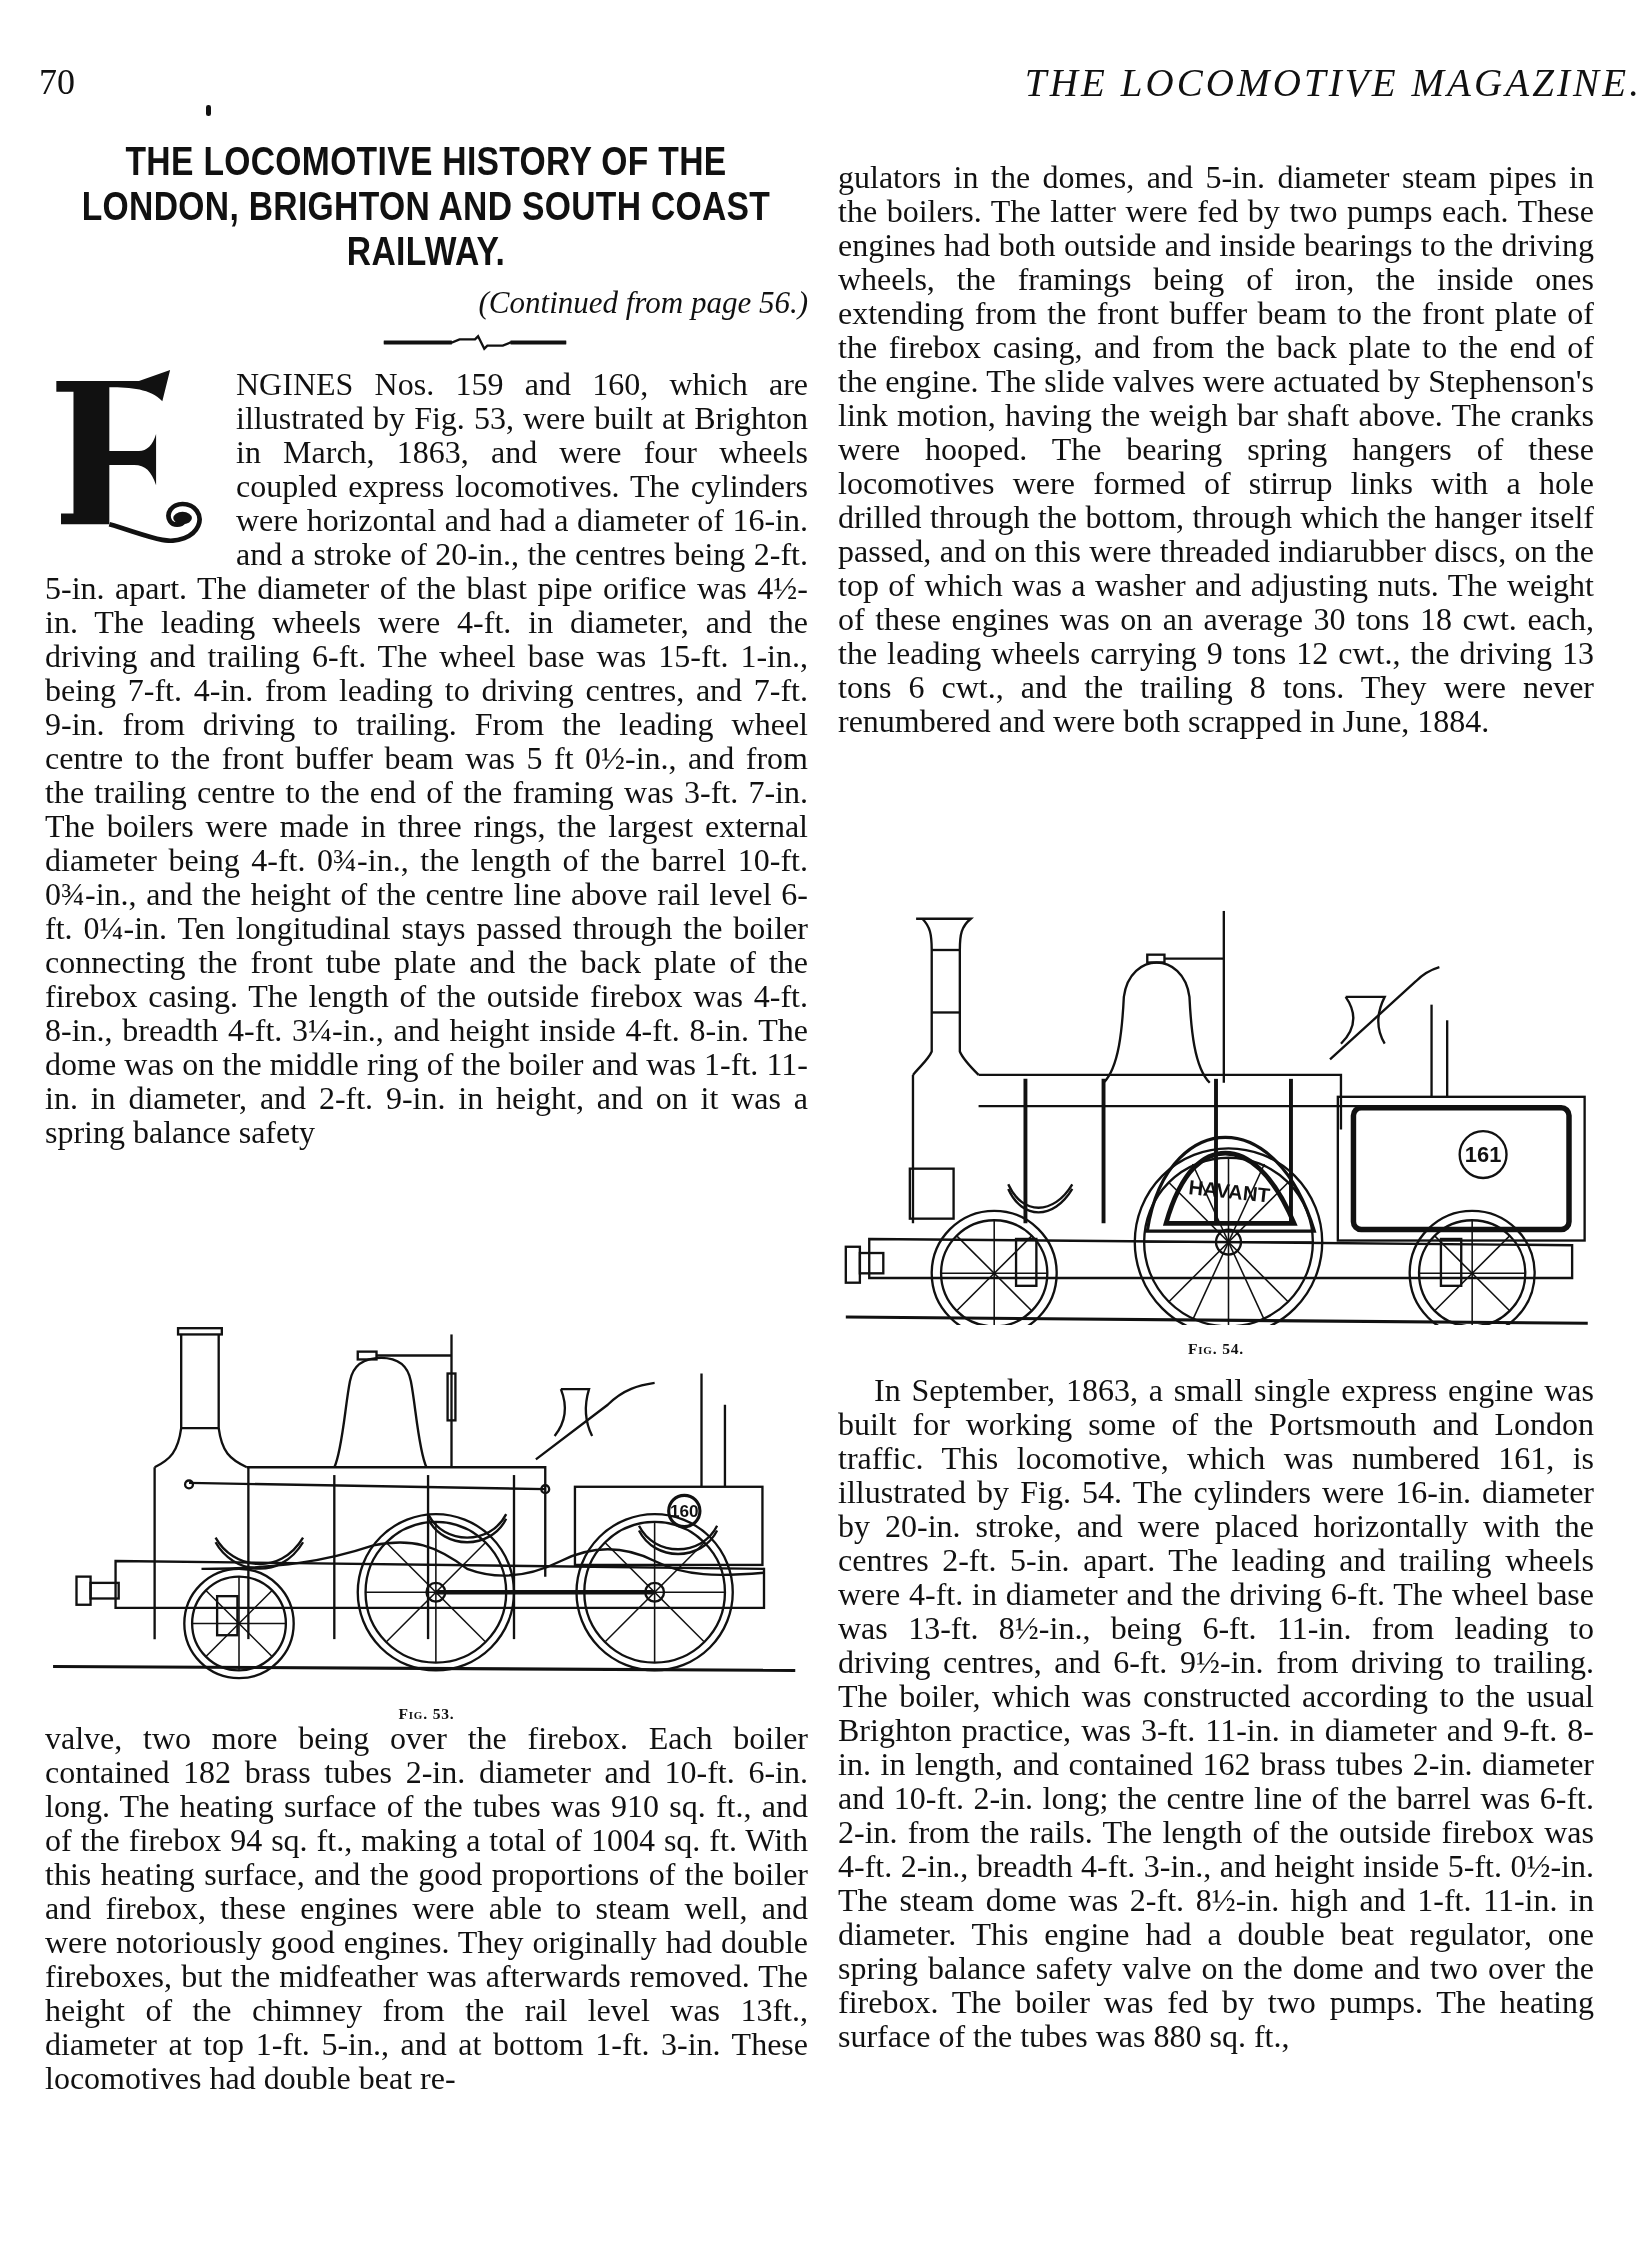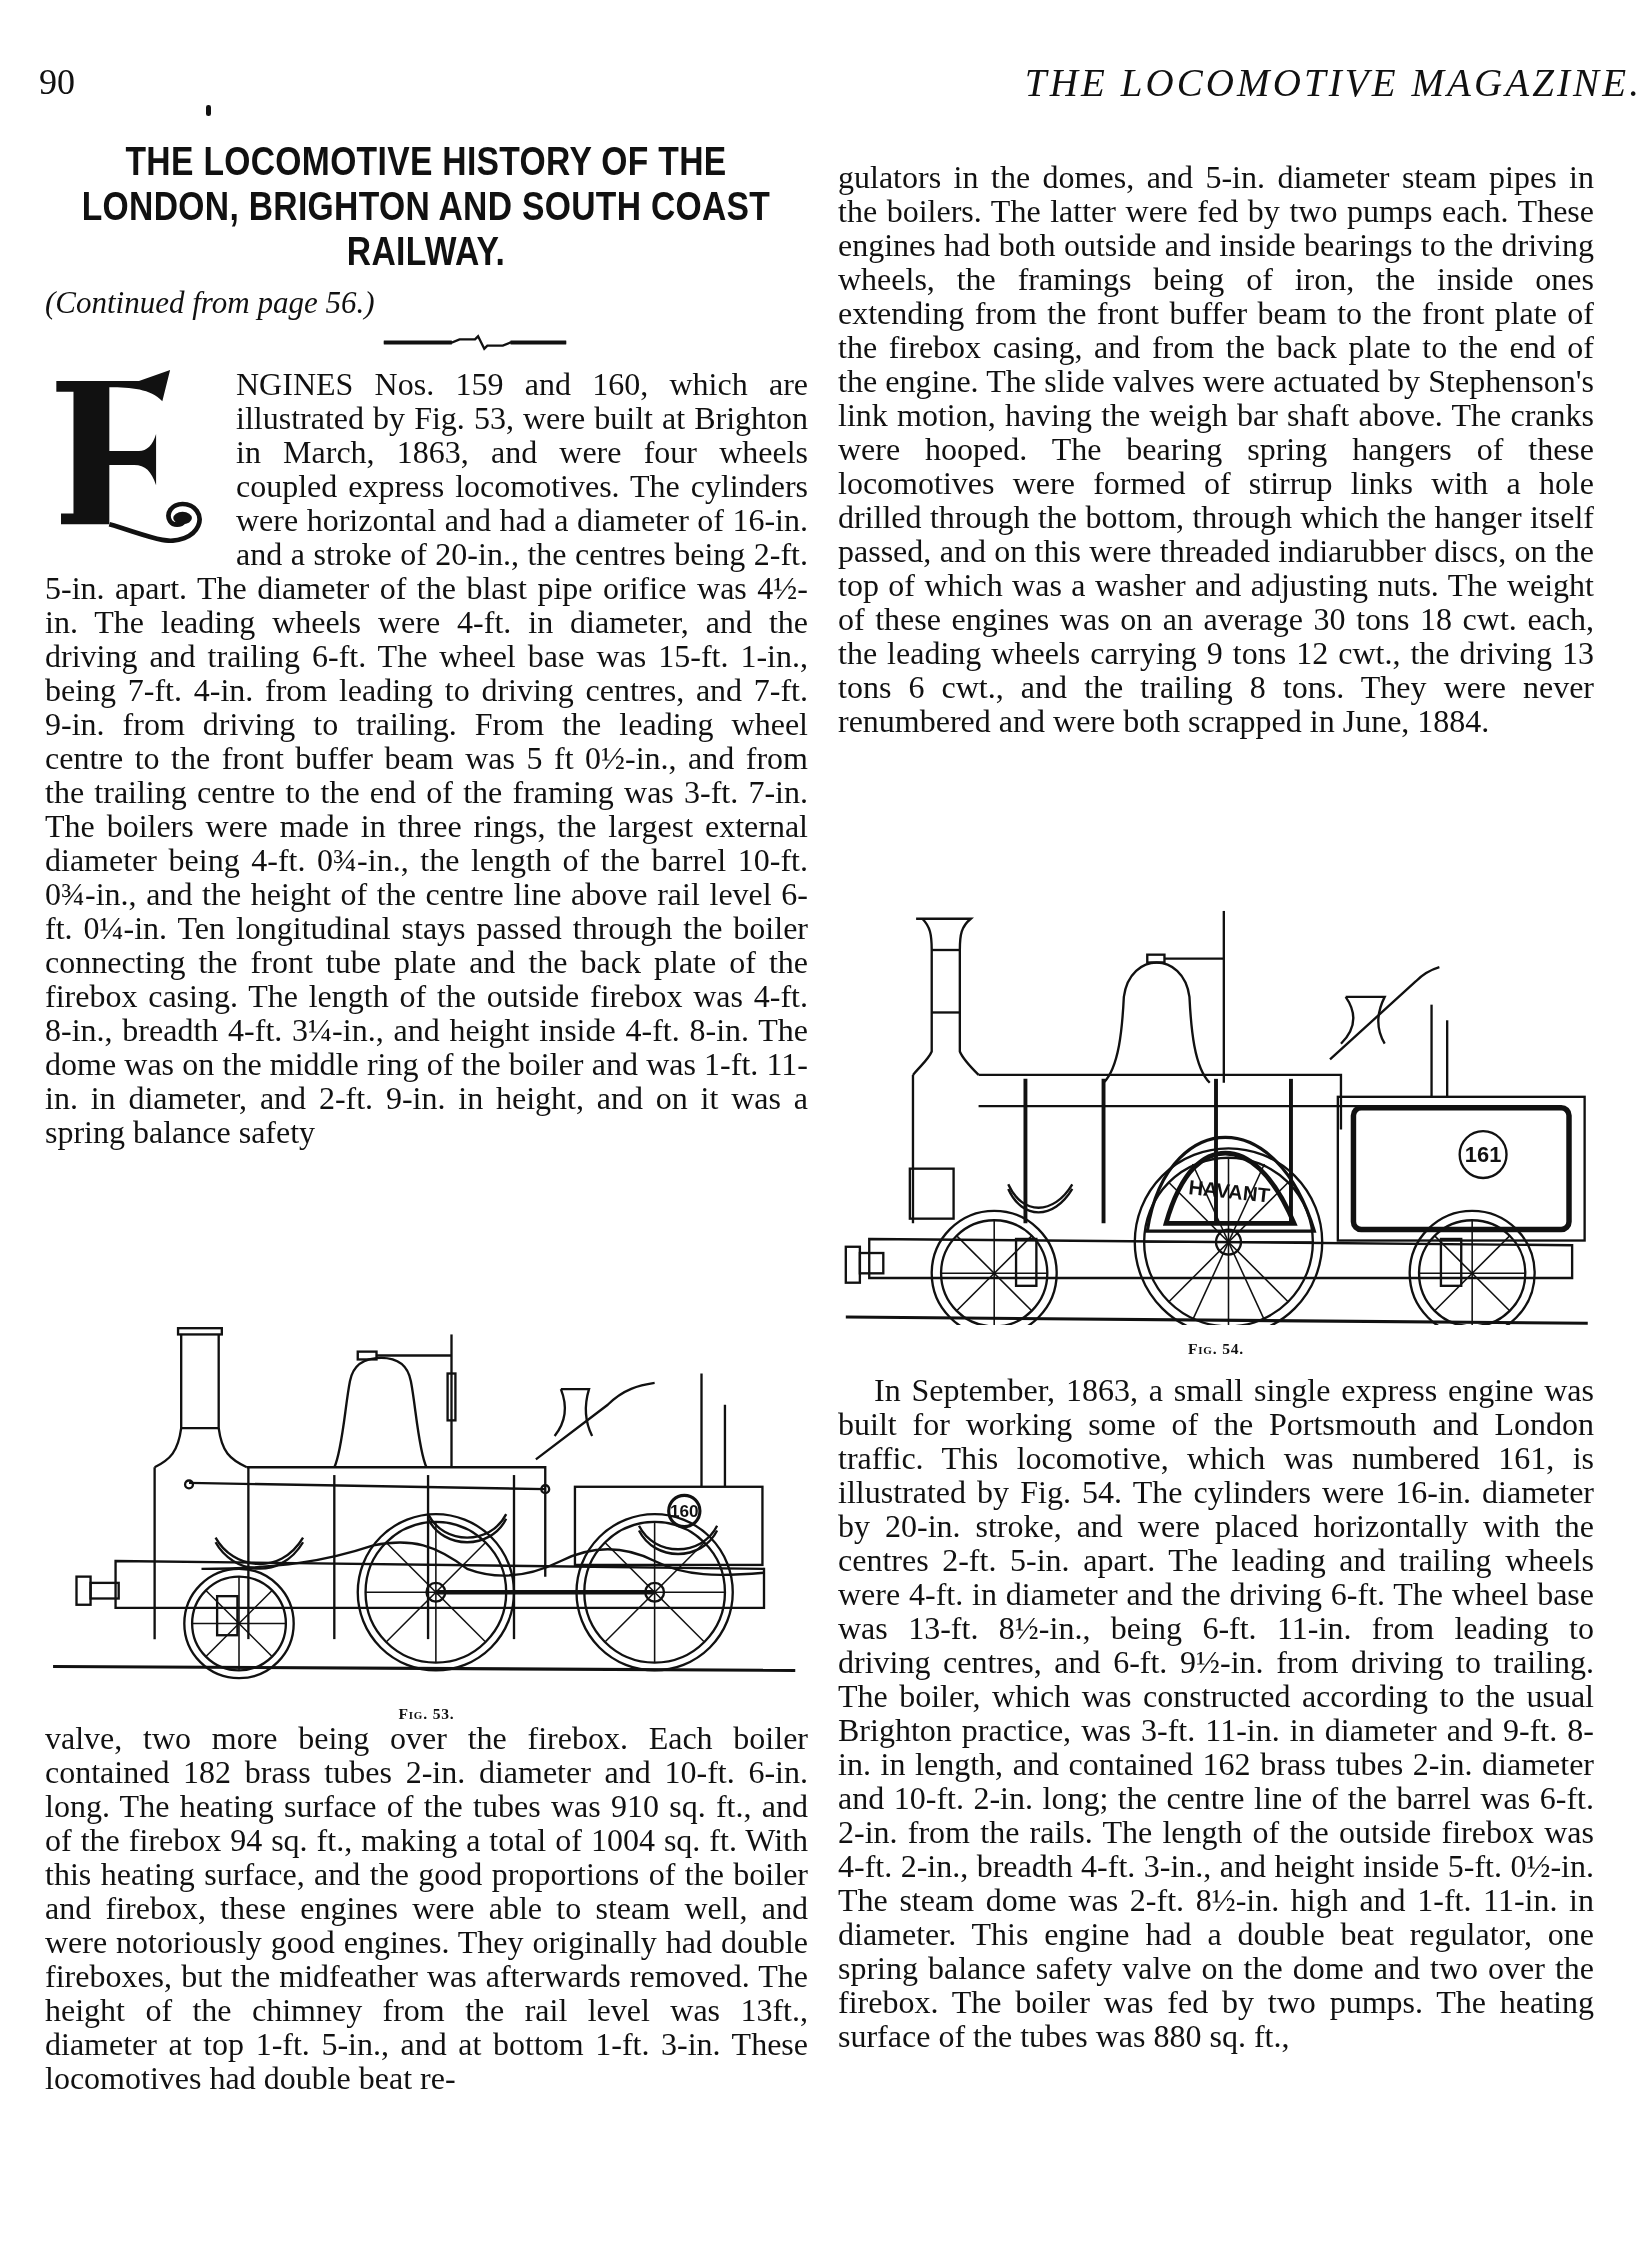--- a/index.html
+++ b/index.html
@@ -21,21 +21,21 @@
   .col-left { left: 45px; width: 763px; }
   .col-right { left: 838px; width: 756px; }
 
   .title {
     font-family: "Liberation Sans", "DejaVu Sans", sans-serif; font-weight: bold;
     text-align: center; font-size: 41px; line-height: 45px; letter-spacing: 0.4px;
     transform: scaleX(0.82); transform-origin: center top; width: 930px; margin-left: -84px;
     position: absolute; top: 139px;
   }
   .subtitle {
-    position: absolute; top: 286px; left: 0; width: 763px; text-align: left;
+    position: absolute; top: 286px; left: 0; width: 763px; text-align: right;
     font-size: 31px; line-height: 34px;
   }
   .subtitle i { font-style: italic; }
   .ornament { position: absolute; top: 334px; left: 336px; width: 188px; height: 17px; }
 
   .p { margin: 0; }
   .indent { text-indent: 36px; }
 
   .dropcap-block { position: absolute; top: 367px; left: 0; width: 763px; }
   .dropcap {
@@ -47,21 +47,21 @@
 
   .figure { position: absolute; }
   .fig-caption {
     position: absolute; text-align: center; font-size: 15.6px; letter-spacing: 0.8px;
     font-variant: small-caps; font-weight: bold;
   }
 </style>
 </head>
 <body>
 
-<div class="page-number">90</div>
+<div class="page-number">70</div>
 <div class="running-head">THE LOCOMOTIVE MAGAZINE.</div>
 <div class="stray-mark"></div>
 
 <div class="col col-left" style="top:0; height:2261px;">
   <div class="title">
     <div>THE LOCOMOTIVE HISTORY OF THE</div>
     <div>LONDON, BRIGHTON AND SOUTH COAST</div>
     <div>RAILWAY.</div>
   </div>
   <div class="subtitle"><i>(Continued from page 56.)</i></div>

